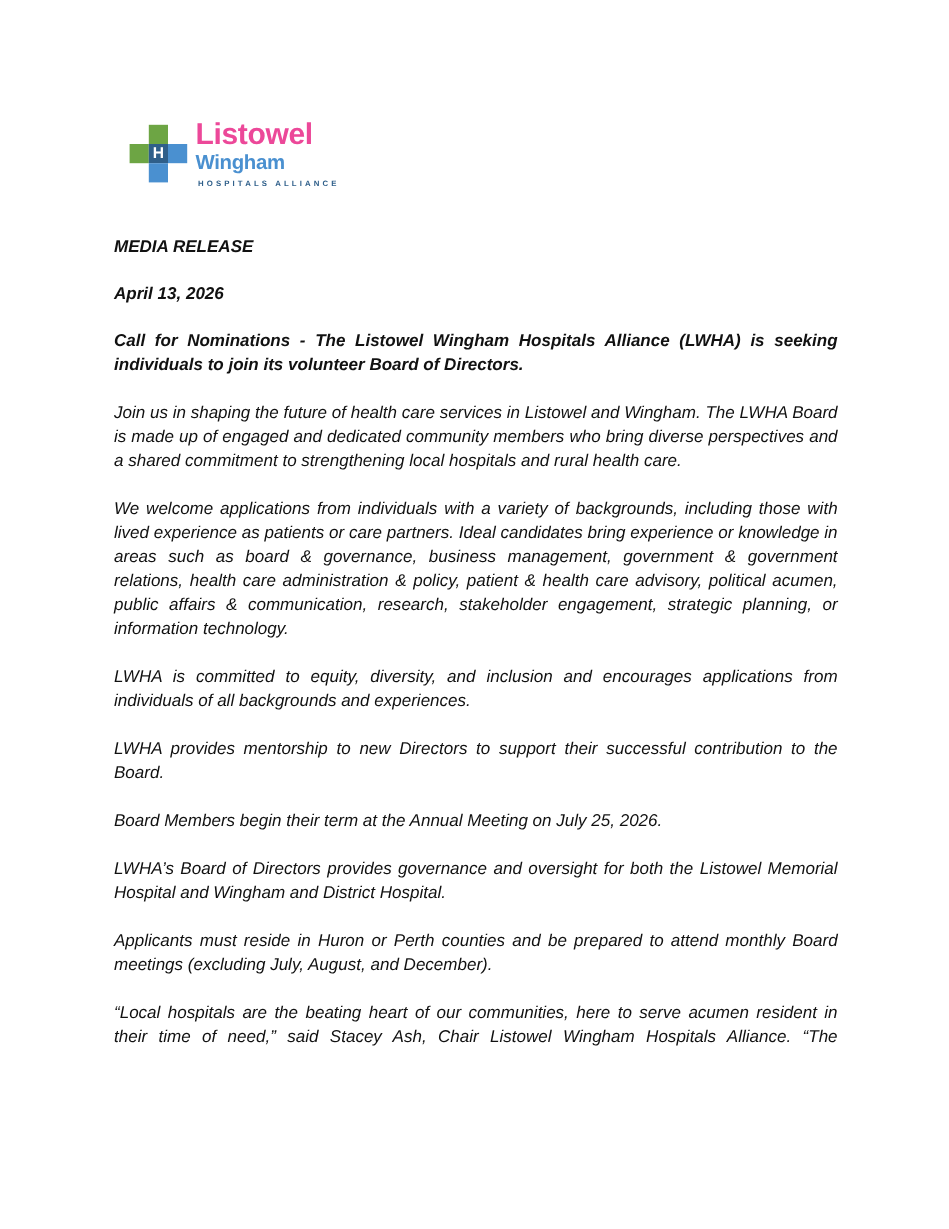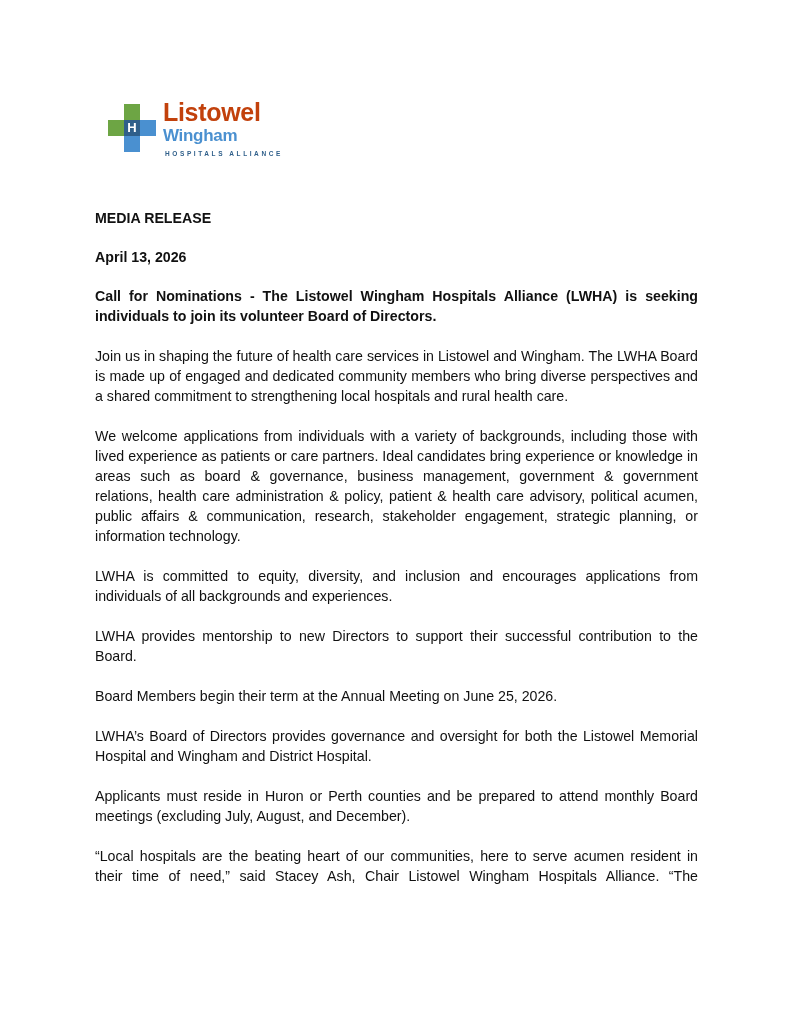--- a/index.html
+++ b/index.html
@@ -6,24 +6,24 @@
   body { width: 791px; height: 1024px; position: relative; overflow: hidden; font-family: "Liberation Sans", sans-serif; color: #111111; }
   .logo { position: absolute; left: 108px; top: 104px; width: 190px; height: 58px; }
   .cross { position: absolute; left: 0; top: 0; width: 48px; height: 48px; }
   .cross .seg { position: absolute; }
   .cross .v-top { left: 16px; top: 0; width: 16px; height: 16px; background: #6da544; }
   .cross .h-left { left: 0; top: 16px; width: 16px; height: 16px; background: #6da544; }
   .cross .center { left: 16px; top: 16px; width: 16px; height: 16px; background: #2f5f8a; color: #fff; font-weight: bold; font-size: 13px; line-height: 16px; text-align: center; }
   .cross .h-right { left: 32px; top: 16px; width: 16px; height: 16px; background: #4a90d0; }
   .cross .v-bot { left: 16px; top: 32px; width: 16px; height: 16px; background: #4a90d0; }
   .logo-text { position: absolute; left: 55px; top: -4px; }
-  .logo-l1 { font-weight: bold; font-size: 25px; color: #c2410c; line-height: 24px; letter-spacing: -0.3px; }
+  .logo-l1 { font-weight: bold; font-size: 25px; color: #ec4899; line-height: 24px; letter-spacing: -0.3px; }
   .logo-l2 { font-weight: bold; font-size: 17px; color: #4a90d0; line-height: 24px; letter-spacing: -0.3px; }
   .logo-l3 { font-size: 6.5px; letter-spacing: 2.6px; color: #2f5f8a; font-weight: bold; margin-top: 2px; margin-left: 2px; }
-  .content { position: absolute; left: 95px; top: 208px; width: 603px; font-size: 14.2px; line-height: 20px; }
+  .content { position: absolute; left: 95px; top: 196px; width: 603px; font-size: 14.2px; line-height: 20px; font-style: italic; }
   .content p { margin: 0 0 20px 0; text-align: justify; }
   .content p.last { text-align: justify; text-align-last: justify; }
   .bold { font-weight: bold; }
   .kicker { margin-bottom: 19px !important; }
 </style>
 </head>
 <body>
 
 <div class="logo">
   <div class="cross">
@@ -41,17 +41,17 @@
 </div>
 
 <div class="content">
   <p class="bold kicker">MEDIA RELEASE</p>
   <p class="bold kicker">April 13, 2026</p>
   <p class="bold">Call for Nominations - The Listowel Wingham Hospitals Alliance (LWHA) is seeking individuals to join its volunteer Board of Directors.</p>
   <p>Join us in shaping the future of health care services in Listowel and Wingham. The LWHA Board is made up of engaged and dedicated community members who bring diverse perspectives and a shared commitment to strengthening local hospitals and rural health care.</p>
   <p>We welcome applications from individuals with a variety of backgrounds, including those with lived experience as patients or care partners. Ideal candidates bring experience or knowledge in areas such as board &amp; governance, business management, government &amp; government relations, health care administration &amp; policy, patient &amp; health care advisory, political acumen, public affairs &amp; communication, research, stakeholder engagement, strategic planning, or information technology.</p>
   <p>LWHA is committed to equity, diversity, and inclusion and encourages applications from individuals of all backgrounds and experiences.</p>
   <p>LWHA provides mentorship to new Directors to support their successful contribution to the Board.</p>
-  <p>Board Members begin their term at the Annual Meeting on June 25, 2026.</p>
+  <p>Board Members begin their term at the Annual Meeting on July 25, 2026.</p>
   <p>LWHA’s Board of Directors provides governance and oversight for both the Listowel Memorial Hospital and Wingham and District Hospital.</p>
   <p>Applicants must reside in Huron or Perth counties and be prepared to attend monthly Board meetings (excluding July, August, and December).</p>
   <p class="last">“Local hospitals are the beating heart of our communities, here to serve acumen resident in their time of need,” said Stacey Ash, Chair Listowel Wingham Hospitals Alliance. “The</p>
 </div>
 
 </body></html>

